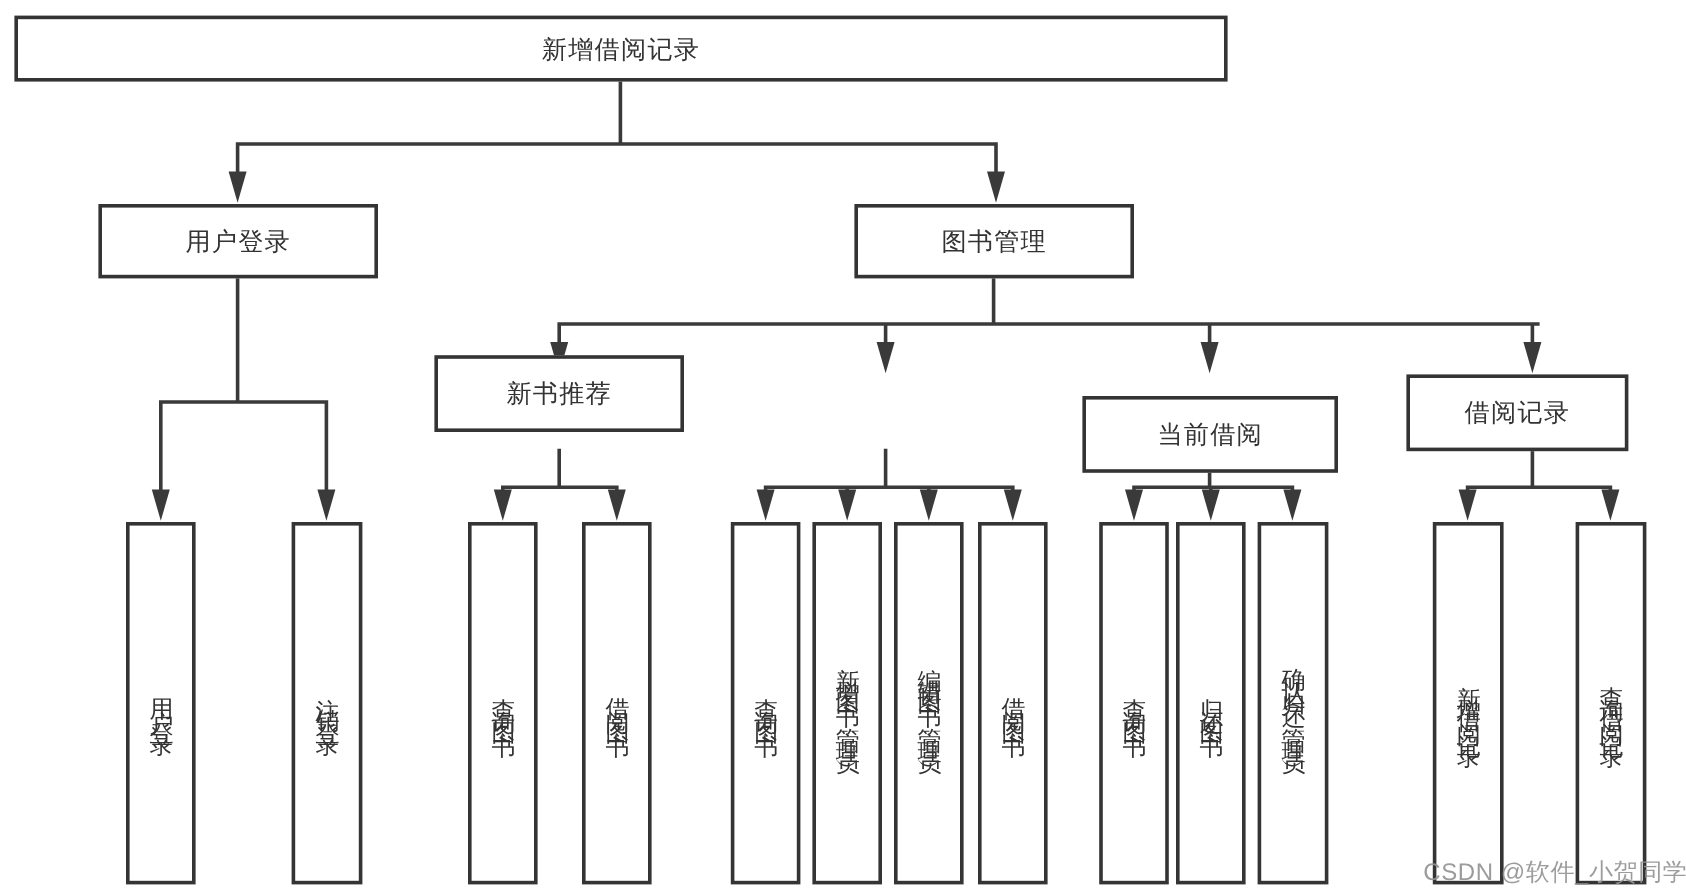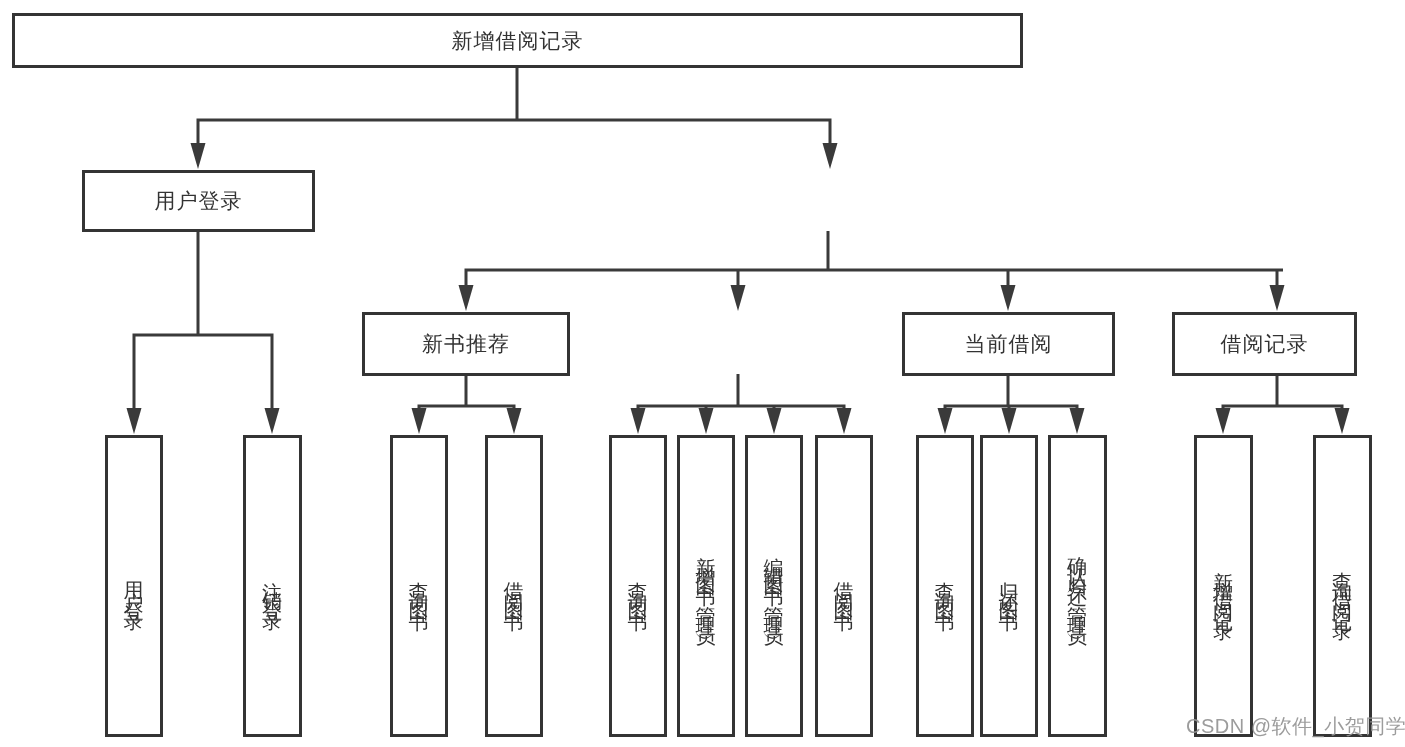--- a/index.html
+++ b/index.html
@@ -77,25 +77,28 @@
     </g>
   </svg>
 
   <div class="node hnode" style="left:12px;top:13px;width:1011px;height:55px">
     <span>新增借阅记录</span>
   </div>
 
   <div class="node hnode" style="left:82px;top:170px;width:233px;height:62px">
     <span>用户登录</span>
   </div>
+  <div class="node hnode" style="left:712px;top:170px;width:233px;height:62px">
+    <span>图书管理</span>
+  </div>
 
-  <div class="node hnode" style="left:362px;top:312px;width:208px;height:64px">
+  <div class="node hnode" style="left:362px;top:296px;width:208px;height:64px">
     <span>新书推荐</span>
   </div>
-  <div class="node hnode" style="left:902px;top:312px;width:213px;height:64px">
+  <div class="node hnode" style="left:902px;top:330px;width:213px;height:64px">
     <span>当前借阅</span>
   </div>
   <div class="node hnode" style="left:1172px;top:312px;width:185px;height:64px">
     <span>借阅记录</span>
   </div>
 
   <div class="node vnode" style="left:105px;top:435px;width:58px;height:302px">
     <span>用户登录</span>
   </div>
   <div class="node vnode" style="left:243px;top:435px;width:59px;height:302px">

